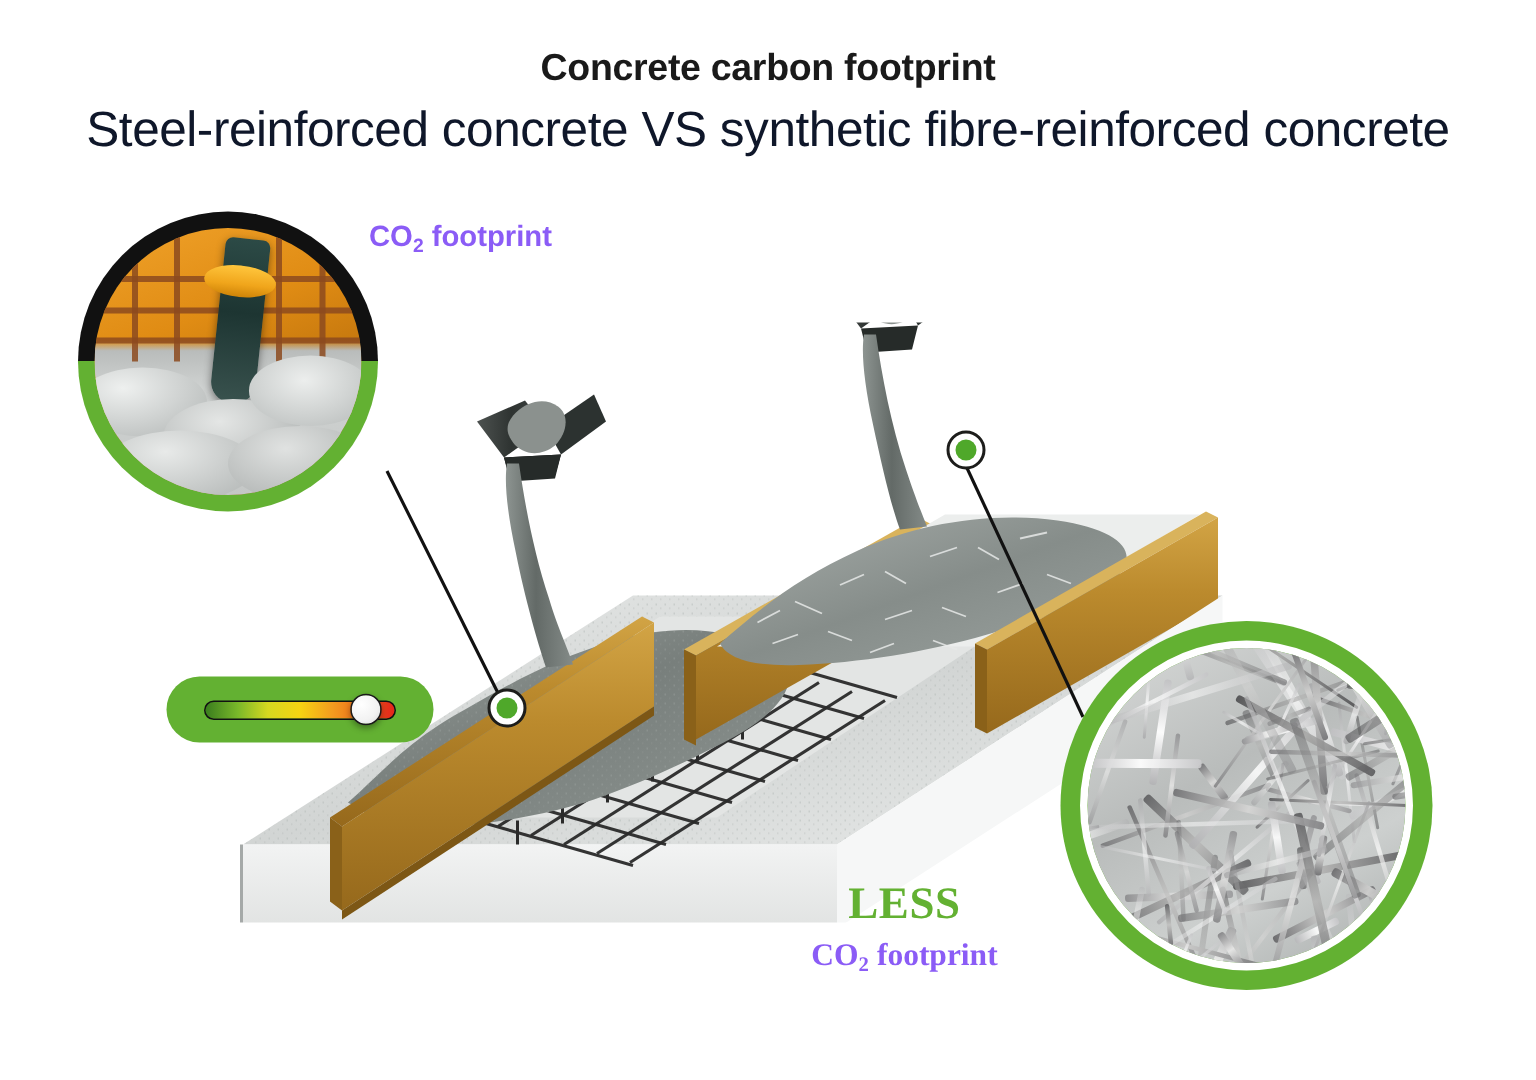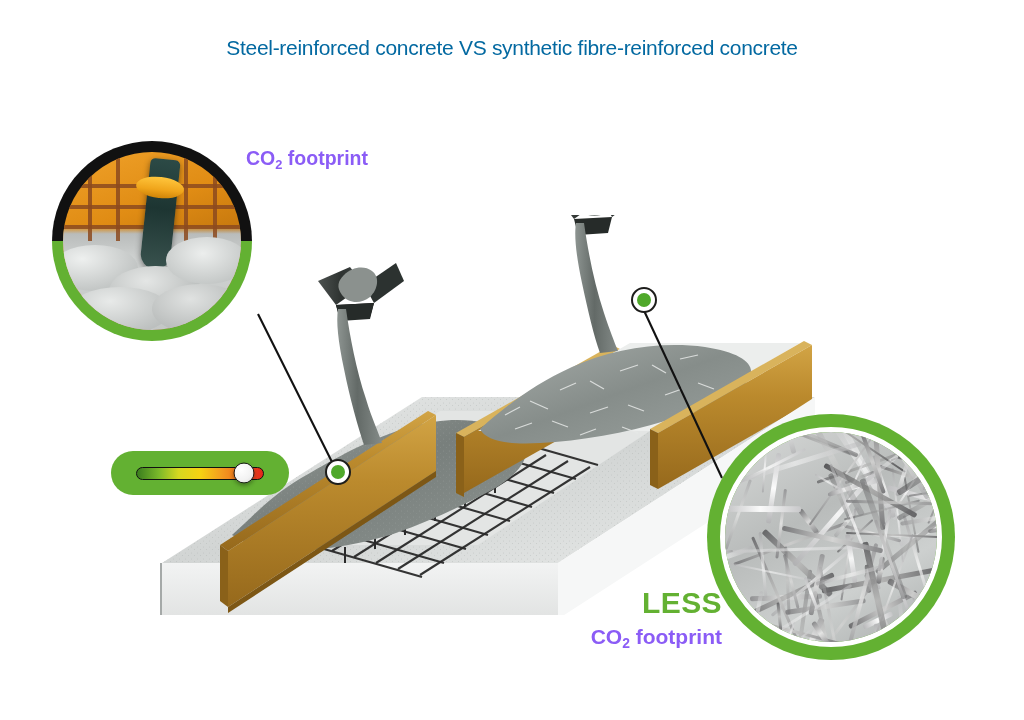--- a/index.html
+++ b/index.html
@@ -11,21 +11,21 @@
     color:#231f20;
   }
 
   
   #header { position:absolute; top:30px; left:0; width:1024px; text-align:center; }
   #title {
     font-size:25px; font-weight:bold; letter-spacing:-0.2px;
     color:#1a1a1a; line-height:1.2;
   }
   #subtitle {
-    font-size:21px; font-weight:400; color:#0369a1;
+    font-size:33px; font-weight:400; color:#0f172a;
     line-height:1.25; margin-top:5px; letter-spacing:-0.3px;
   }
 
   
   #scene { position:absolute; inset:0; }
 
   
   .iso { position:absolute; }
 
   
@@ -117,21 +117,21 @@
   .knob {
     position:absolute; top:50%; width:21px; height:21px; border-radius:50%;
     background:radial-gradient(circle at 35% 32%, #ffffff 0%, #f2f2f2 60%, #d8d8d8 100%);
     border:1.6px solid #1a1a1a; transform:translate(-50%,-50%);
     box-shadow:0 2px 4px rgba(0,0,0,.35);
   }
   #knob-more { left:85%; }
 
   
   #label-more { position:absolute; left:246px; top:143px; }
-  #label-less { position:absolute; left:532px; top:588px; text-align:right; width:190px; }
+  #label-less { position:absolute; left:508px; top:588px; text-align:center; width:190px;font-family:Liberation Serif, serif; }
 
   .kw { font-size:27px; font-weight:bold; letter-spacing:.4px; line-height:1; }
   #more-kw { color:#ed1c24; }
   #less-kw { color:#63b132; font-size:30px; }
   .co2 { font-size:19.5px; font-weight:bold; color:#8b5cf6; margin-top:6px; line-height:1; }
   #less-co2 { font-size:21px; margin-top:8px; }
   .co2 sub { font-size:.66em; vertical-align:baseline; position:relative; top:4px; }
 
   
   .leader { position:absolute; pointer-events:none; }
@@ -143,20 +143,21 @@
   .dot i {
     display:block; width:14px; height:14px; border-radius:50%; background:#4fa82a;
   }
   #dot-left { left:325px; top:459px; }
   #dot-right { left:631px; top:287px; }
 </style>
 </head>
 <body>
 
 <div id="header">
+  <div id="title">Concrete carbon footprint</div>
   <div id="subtitle">Steel-reinforced concrete VS synthetic fibre-reinforced concrete</div>
 </div>
 
 <div id="scene">
 
   <div id="slab-top" class="iso">
     <svg width="660" height="400" viewBox="0 0 660 400" xmlns="http://www.w3.org/2000/svg">
       <defs>
         <linearGradient id="gSlabTop" x1="0" y1="0" x2="1" y2="1">
           <stop offset="0" stop-color="#e6e8e7"></stop>

